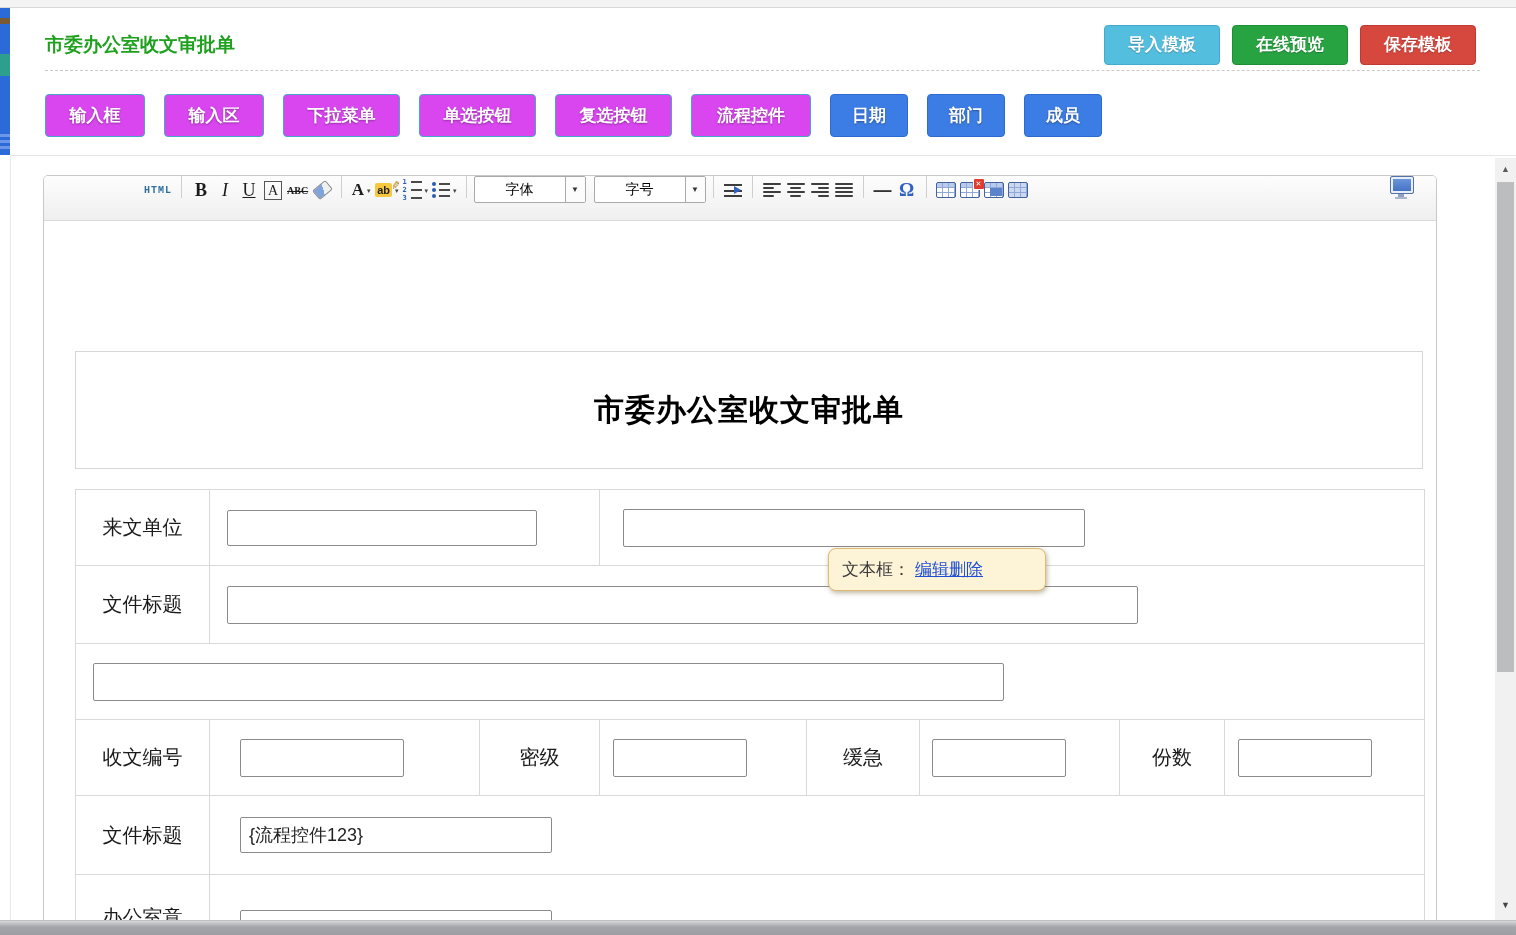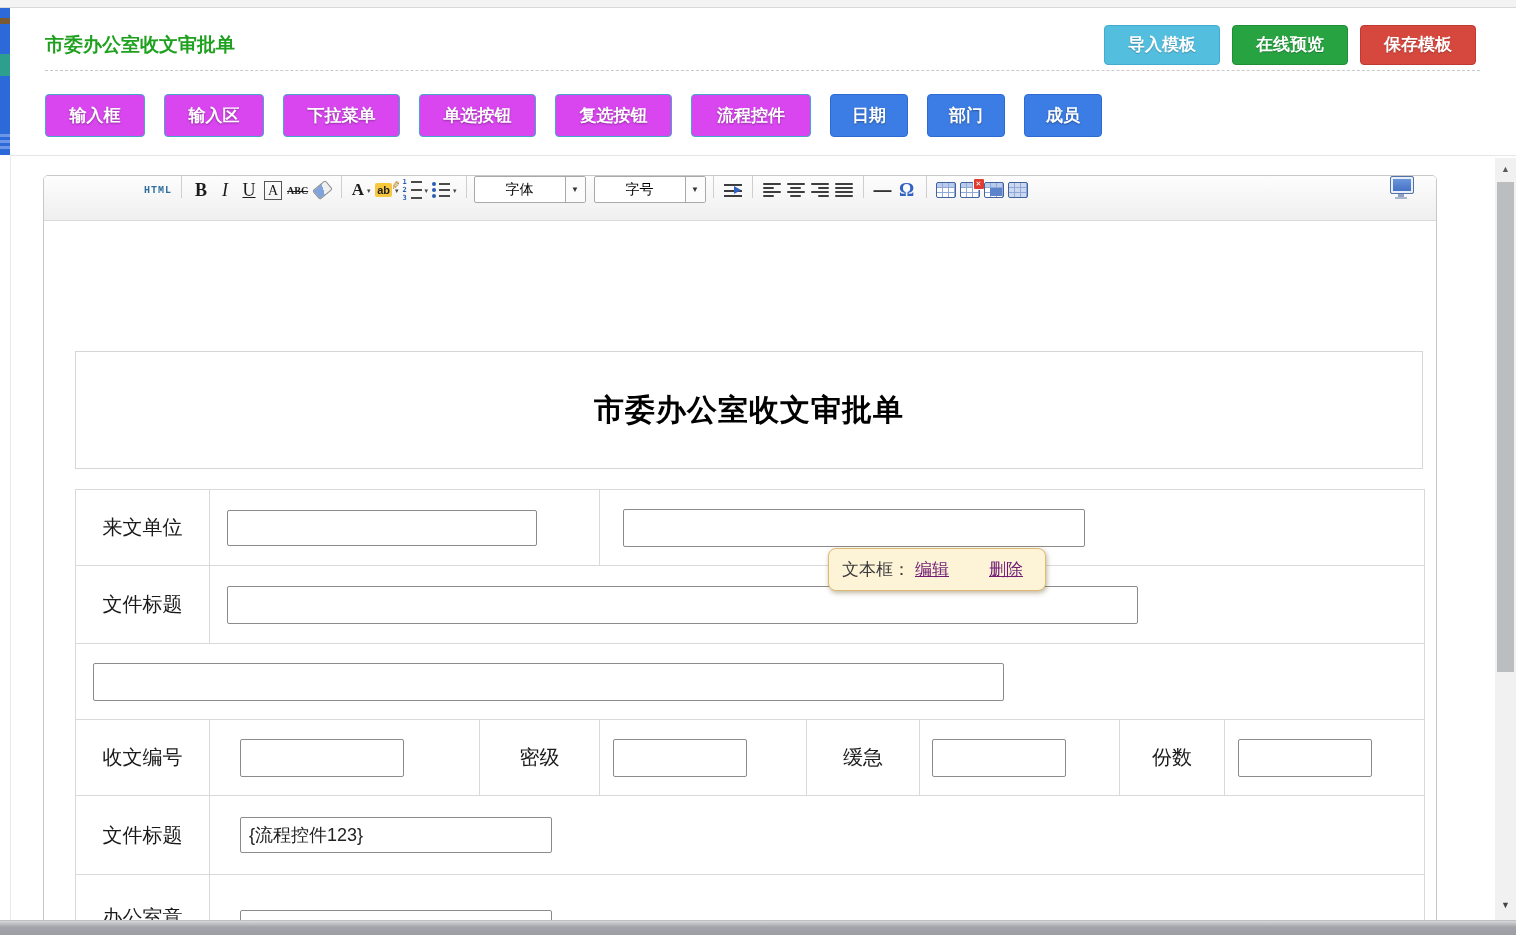--- a/index.html
+++ b/index.html
@@ -104,23 +104,23 @@
   .inp{border:1px solid #8b8b8b;border-radius:2px;background:#fff;font-size:18px;padding:0 8px;box-sizing:border-box;color:#222;font-family:inherit}
   .inp-310{width:310px;height:36px}.inp-462{width:462px;height:38px}.inp-911{width:911px;height:38px}
   .inp-164{width:164px;height:38px}.inp-134{width:134px;height:38px}
   .inp-312{width:312px;height:36px}.inp-312b{width:312px;height:40px}
   .wrap-label{display:inline-block;width:88px;text-align:center;line-height:1.25}
 
   
   #tooltip{position:absolute;left:828px;top:548px;width:218px;height:43px;background:#fdf4d8;border:1px solid #ddba72;
     border-radius:8px;box-shadow:1px 2px 5px rgba(110,90,50,.45);display:flex;align-items:center;padding:0 13px;
     box-sizing:border-box;z-index:30;font-size:17px;color:#3a3a3a}
-  #tooltip a{color:#701a75;text-decoration:underline;cursor:pointer}
+  #tooltip a{color:#1d4ed8;text-decoration:underline;cursor:pointer}
   .tt-edit{margin-left:5px}
-  .tt-delete{margin-left:40px}
+  .tt-delete{}
 
   
   #vscroll{position:absolute;right:0;top:158px;width:21px;height:762px;background:#f1f1f2;z-index:40}
   .sb-up{position:absolute;top:2px;left:0;width:21px;height:18px;color:#5a5a5a;font-size:9px;text-align:center;line-height:18px;cursor:pointer}
   .sb-thumb{position:absolute;top:24px;left:2px;width:17px;height:490px;background:#bcbdbf;cursor:pointer}
   .sb-down{position:absolute;bottom:6px;left:0;width:21px;height:18px;color:#454545;font-size:9px;text-align:center;line-height:18px;cursor:pointer}
   #hscroll{position:absolute;left:0;top:920px;width:1516px;height:15px;z-index:50;
     background:linear-gradient(#d7d8da,#a3a5aa 40%,#9b9da2);border-top:1px solid #bfc0c3}
 </style>
 </head>

